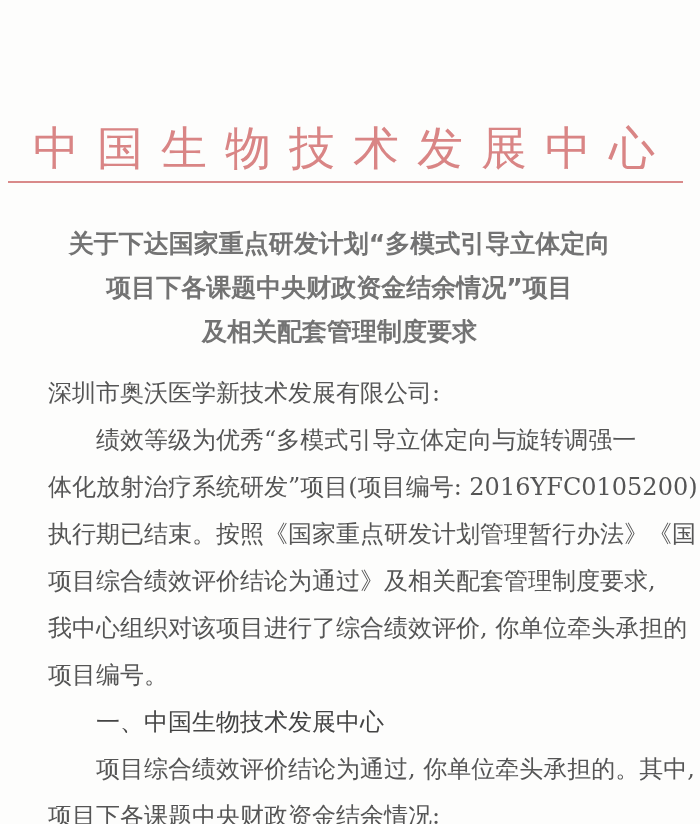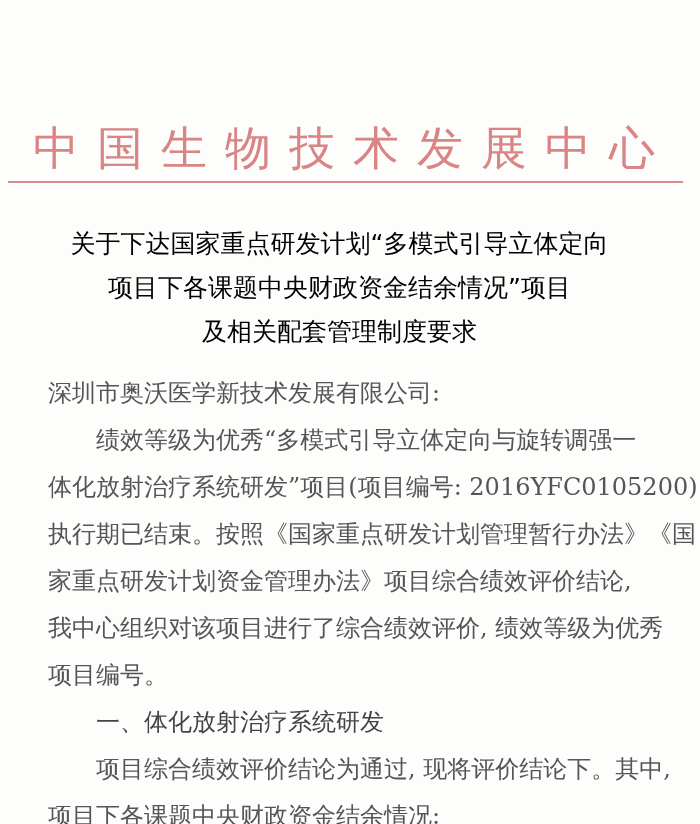--- a/index.html
+++ b/index.html
@@ -42,23 +42,23 @@
     width: 675px;
     height: 2px;
     background: #d98a8a;
   }
   .title {
     position: absolute;
     left: 0;
     top: 222px;
     width: 679px;
     text-align: center;
-    color: #000000;
+    color: #737373;
     font-family: "DejaVu Sans", "Liberation Sans", sans-serif;
-    font-weight: normal;
+    font-weight: bold;
     font-size: 25px;
     line-height: 44px;
   }
   .title .tline {
     display: block;
     white-space: nowrap;
   }
   .body {
     position: absolute;
     left: 48px;
@@ -96,23 +96,23 @@
     <span class="tline">项目下各课题中央财政资金结余情况”项目</span>
     <span class="tline">及相关配套管理制度要求</span>
   </div>
 
   <div class="body">
     <span class="line">深圳市奥沃医学新技术发展有限公司:</span>
 
     <span class="line indent">绩效等级为优秀“多模式引导立体定向与旋转调强一</span>
     <span class="line">体化放射治疗系统研发”项目(项目编号: 2016YFC0105200)</span>
     <span class="line">执行期已结束。按照《国家重点研发计划管理暂行办法》《国</span>
-    <span class="line">家重点研发计划资金管理办法》项目综合绩效评价结论,</span>
-    <span class="line">我中心组织对该项目进行了综合绩效评价, 绩效等级为优秀</span>
+    <span class="line">项目综合绩效评价结论为通过》及相关配套管理制度要求,</span>
+    <span class="line">我中心组织对该项目进行了综合绩效评价, 你单位牵头承担的</span>
     <span class="line">项目编号。</span>
 
-    <span class="line indent heading">一、体化放射治疗系统研发</span>
+    <span class="line indent heading">一、中国生物技术发展中心</span>
 
-    <span class="line indent">项目综合绩效评价结论为通过, 现将评价结论下。其中,</span>
+    <span class="line indent">项目综合绩效评价结论为通过, 你单位牵头承担的。其中,</span>
     <span class="line">项目下各课题中央财政资金结余情况:</span>
   </div>
 
 </div>
 
 </body></html>

